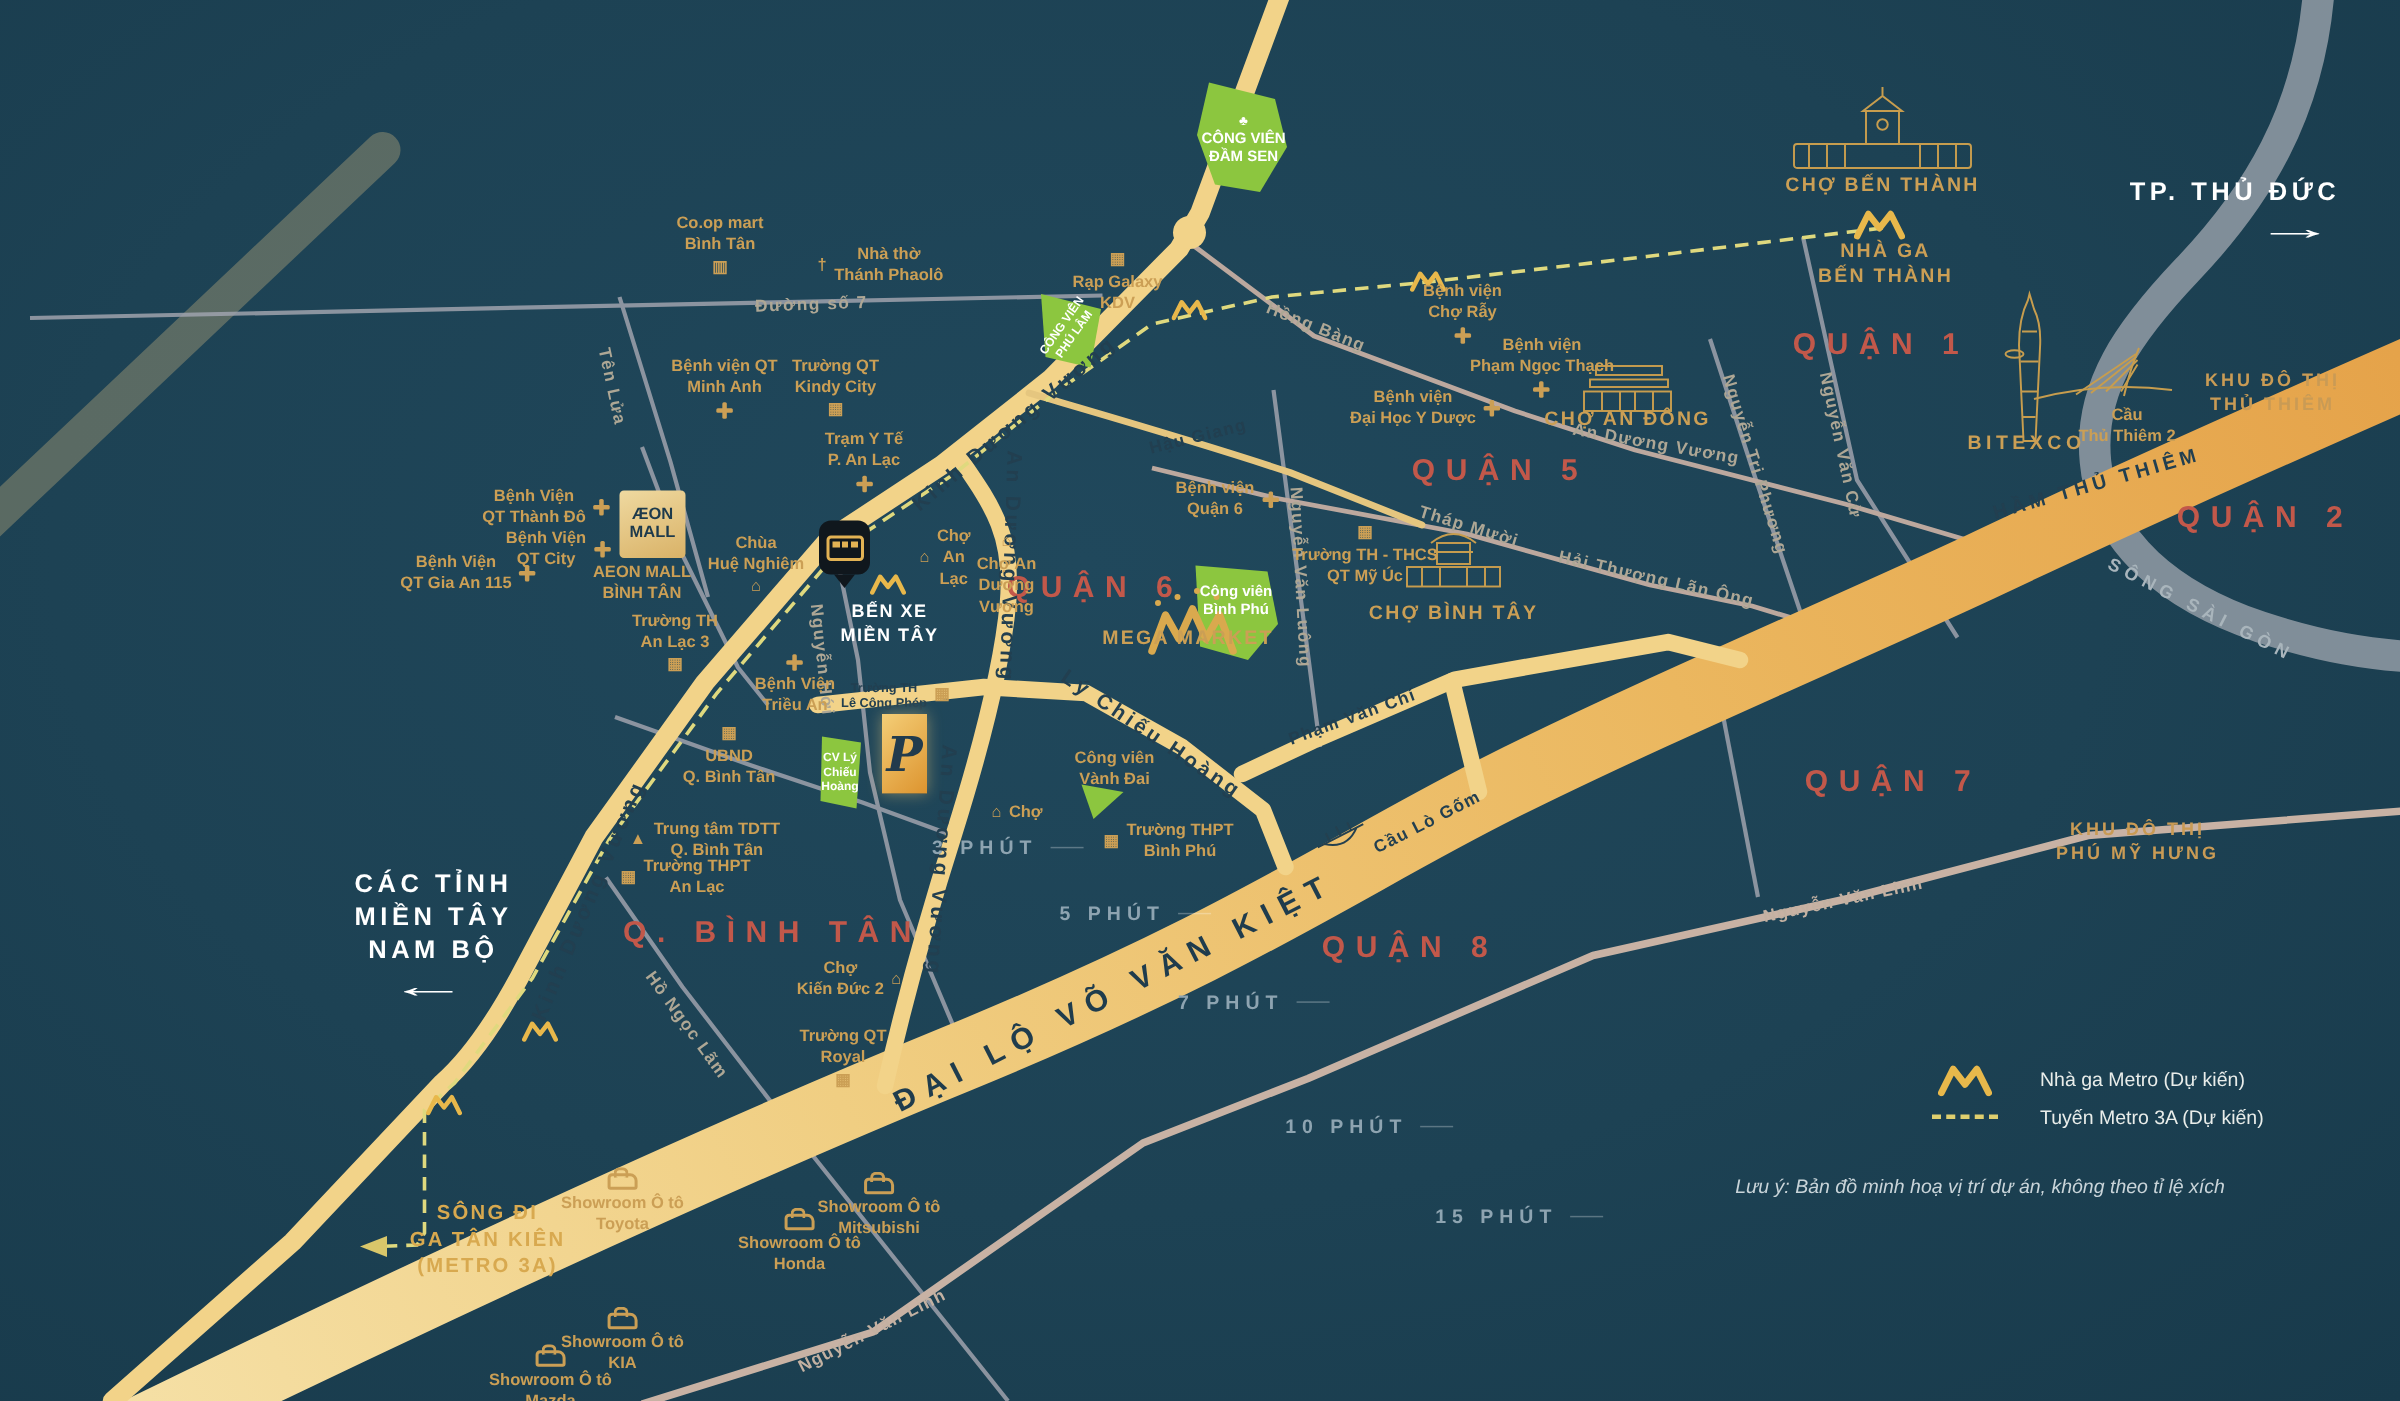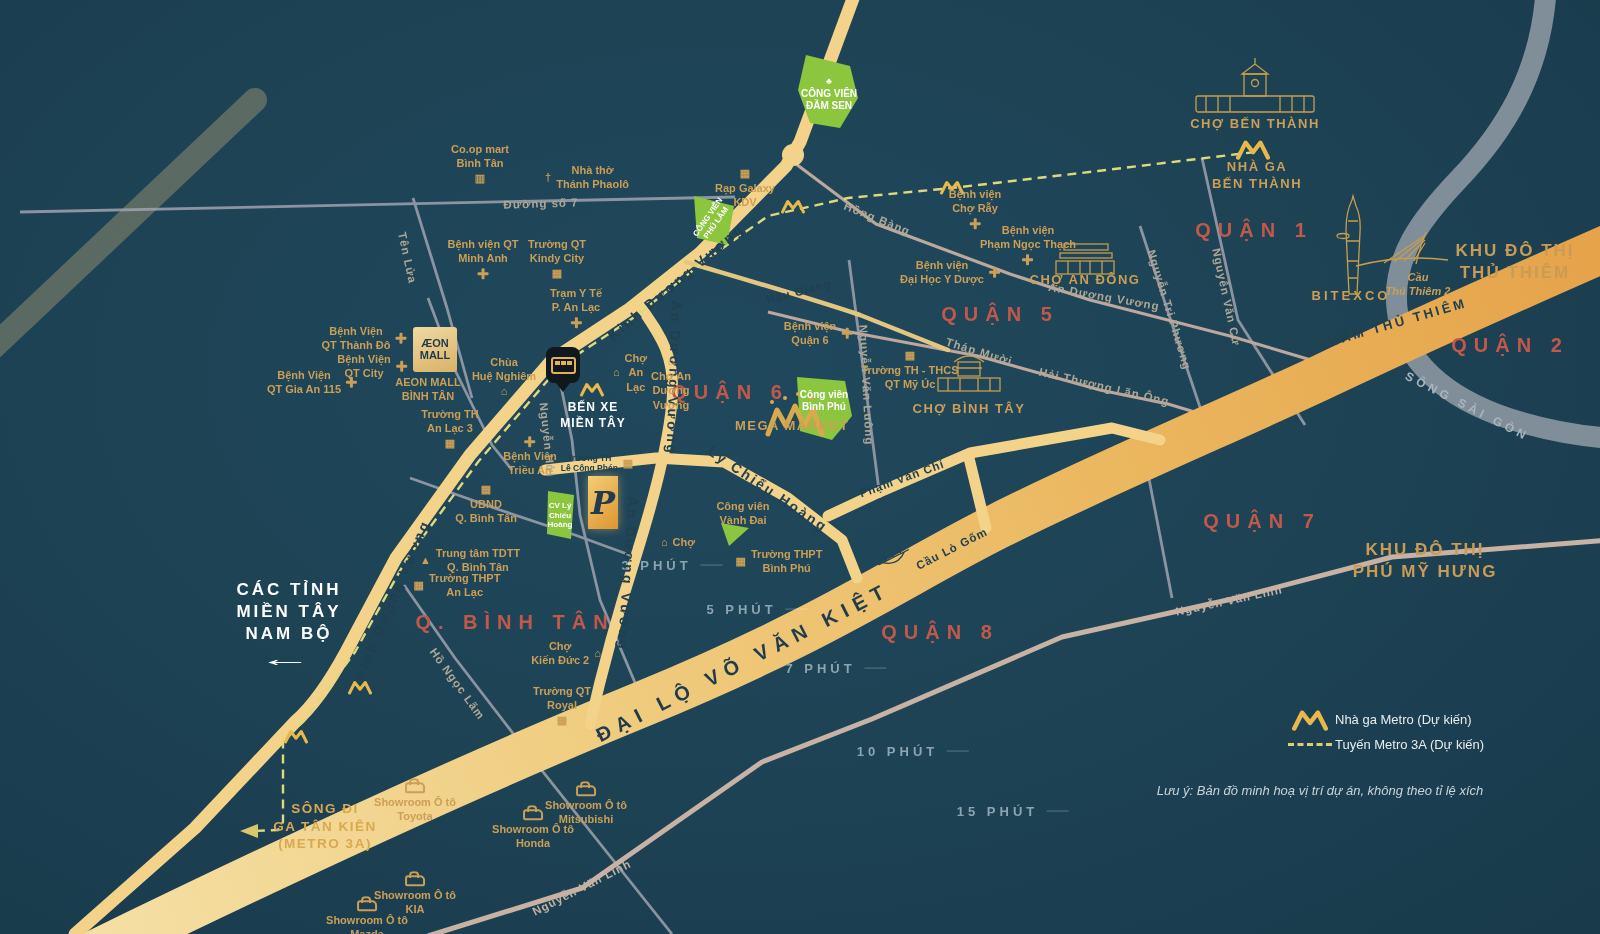--- a/index.html
+++ b/index.html
@@ -6,21 +6,21 @@
   #map{position:relative;width:1600px;height:934px;overflow:hidden;
        background:radial-gradient(ellipse at 45% 40%, #20485c 0%, #1d4254 55%, #183a4b 100%);
        font-family:"Liberation Sans", sans-serif;}
   #roads{position:absolute;inset:0;}
   #labels{position:absolute;inset:0;}
   .lbl{position:absolute;display:flex;flex-direction:column;align-items:center;gap:2px;
        white-space:nowrap;text-align:center;line-height:1.3;}
   .lbl.row{flex-direction:row;gap:5px;}
   .ln{display:block;}
   .district{color:#C2584A;font-size:20px;font-weight:600;letter-spacing:7px;}
-  .area{color:#C99B55;font-size:17px;font-weight:700;letter-spacing:2px;}
+  .area{color:#C99B55;font-size:12px;font-weight:700;letter-spacing:2px;}
   .minute{color:#8EA4B1;font-size:13px;font-weight:600;letter-spacing:4px;}
   .minute .ln::after{content:"";display:inline-block;width:22px;height:1px;
        background:rgba(255,255,255,.28);margin-left:9px;vertical-align:4px;}
   .roadgold{color:#223F50;font-size:14px;font-weight:700;letter-spacing:2.5px;}
   .roadgold.big{font-size:20px;letter-spacing:7px;color:#1F3C4D;}
   .roadgold.med{font-size:13px;letter-spacing:3px;}
   .roadgold.sm{font-size:11.5px;letter-spacing:1px;}
   .roadgold.tiny{font-size:8.5px;letter-spacing:0;font-weight:600;line-height:1.15;}
   .roadgray{color:#AEA795;font-size:11.5px;font-weight:600;letter-spacing:1px;}
   .roadgray.tan{color:#C3B1A2;}
@@ -55,21 +55,21 @@
   
   #bus-pin{position:absolute;left:546px;top:347px;width:34px;height:36px;background:#10171D;border-radius:8px;
        display:flex;align-items:center;justify-content:center;}
   #bus-pin::after{content:"";position:absolute;top:100%;left:50%;margin-left:-7px;
        border:7px solid transparent;border-top:9px solid #10171D;}
   .bus{width:21px;height:13px;border:2px solid #E2B254;border-radius:3px;position:relative;}
   .bus::before{content:"";position:absolute;left:2px;right:2px;top:2px;height:4px;
        background:linear-gradient(to right,#E2B254 0 28%,transparent 28% 38%,#E2B254 38% 62%,transparent 62% 72%,#E2B254 72% 100%);}
   
   #legend{position:absolute;left:1288px;top:708px;display:flex;flex-direction:column;gap:6px;}
-  .legend-row{display:flex;align-items:center;gap:3px;color:#E9EDEA;font-size:13px;}
+  .legend-row{display:flex;align-items:center;gap:28px;color:#E9EDEA;font-size:13px;}
   .legend-ic{width:44px;display:flex;justify-content:center;}
   .dash-swatch{width:44px;border-top:3px dashed #DFCF6E;}
   #note{position:absolute;left:1130px;top:783px;width:380px;text-align:center;color:#C9D4D9;
        font-size:13px;font-style:italic;}
 </style>
 </head>
 <body>
 
 <div id="map">
 
@@ -641,21 +641,21 @@
         <span class="txt">
           <span class="ln">NHÀ GA</span>
           <span class="ln">BẾN THÀNH</span>
         </span>
       </div>
       <div class="lbl poicaps ls" style="left: 1351px; top: 296px; transform: translate(-50%, -50%);">
         <span class="txt">
           <span class="ln">BITEXCO</span>
         </span>
       </div>
-      <div class="lbl poi" style="left: 1418px; top: 284px; transform: translate(-50%, -50%); font-style: italic;">
+      <div class="lbl poi" style="left: 1418px; top: 284px; transform: translate(-50%, -50%);">
         <span class="txt">
           <span class="ln">Cầu</span>
           <span class="ln">Thủ Thiêm 2</span>
         </span>
       </div>
       <div class="lbl parklabel" style="left: 829px; top: 94px; transform: translate(-50%, -50%);">
         <span class="ic ic-tree">♣</span>
         <span class="txt">
           <span class="ln">CÔNG VIÊN</span>
           <span class="ln">ĐẦM SEN</span>
@@ -672,20 +672,26 @@
           <span class="ln">Công viên</span>
           <span class="ln">Bình Phú</span>
         </span>
       </div>
       <div class="lbl parklabel tiny" style="left: 560px; top: 515px; transform: translate(-50%, -50%);">
         <span class="txt">
           <span class="ln">CV Lý</span>
           <span class="ln">Chiếu</span>
           <span class="ln">Hoàng</span>
         </span>
+      </div>
+      <div class="lbl dirwhite right" style="left: 1490px; top: 140px; transform: translate(-50%, -50%);">
+        <span class="txt">
+          <span class="ln">TP. THỦ ĐỨC</span>
+        </span>
+        <span class="dir-arrow">→</span>
       </div>
       <div class="lbl dirwhite" style="left: 289px; top: 624px; transform: translate(-50%, -50%);">
         <span class="txt">
           <span class="ln">CÁC TỈNH</span>
           <span class="ln">MIỀN TÂY</span>
           <span class="ln">NAM BỘ</span>
         </span>
         <span class="dir-arrow">←</span>
       </div>
       <div class="lbl dirgold" style="left: 325px; top: 826px; transform: translate(-50%, -50%);">

